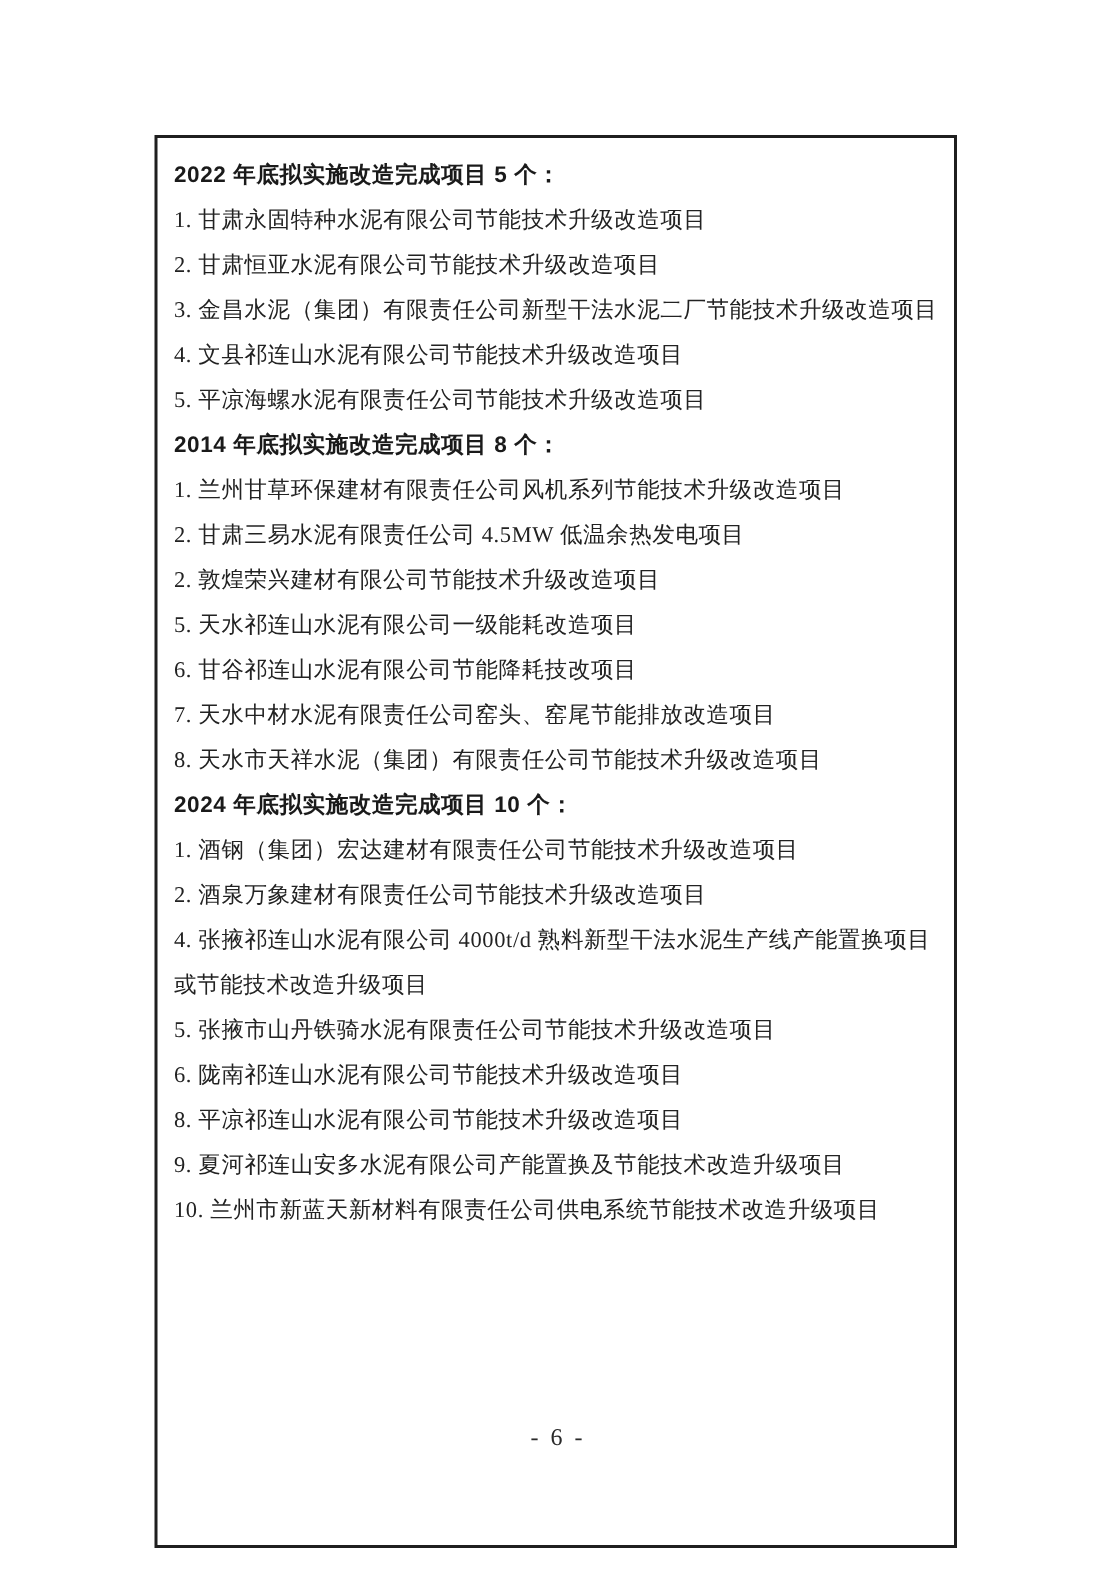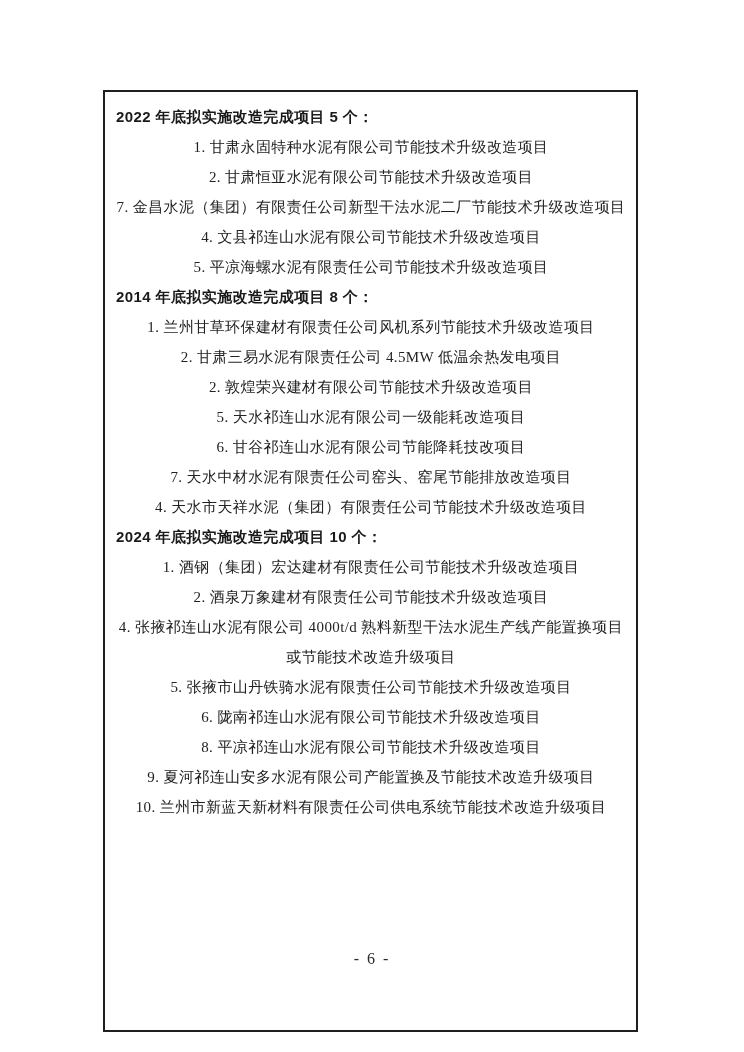--- a/index.html
+++ b/index.html
@@ -39,21 +39,20 @@
     color: #1a1a1a;
     white-space: nowrap;
   }
   .project-item {
     margin: 0;
     font-family: "Liberation Serif", serif;
     font-size: 15px;
     line-height: 30px;
     letter-spacing: 0.4px;
     color: #222222;
-    text-align: center;
   }
   .page-number {
     position: absolute;
     left: 0;
     top: 950px;
     width: 744px;
     text-align: center;
     font-family: "Liberation Serif", serif;
     font-size: 16px;
     letter-spacing: 2px;
@@ -63,32 +62,32 @@
 </head>
 <body>
 
 <div class="page">
 
   <div class="doc-box">
 
     <p class="section-heading">2022 年底拟实施改造完成项目 5 个：</p>
     <p class="project-item">1. 甘肃永固特种水泥有限公司节能技术升级改造项目</p>
     <p class="project-item">2. 甘肃恒亚水泥有限公司节能技术升级改造项目</p>
-    <p class="project-item">7. 金昌水泥（集团）有限责任公司新型干法水泥二厂节能技术升级改造项目</p>
+    <p class="project-item">3. 金昌水泥（集团）有限责任公司新型干法水泥二厂节能技术升级改造项目</p>
     <p class="project-item">4. 文县祁连山水泥有限公司节能技术升级改造项目</p>
     <p class="project-item">5. 平凉海螺水泥有限责任公司节能技术升级改造项目</p>
 
     <p class="section-heading">2014 年底拟实施改造完成项目 8 个：</p>
     <p class="project-item">1. 兰州甘草环保建材有限责任公司风机系列节能技术升级改造项目</p>
     <p class="project-item">2. 甘肃三易水泥有限责任公司 4.5MW 低温余热发电项目</p>
     <p class="project-item">2. 敦煌荣兴建材有限公司节能技术升级改造项目</p>
     <p class="project-item">5. 天水祁连山水泥有限公司一级能耗改造项目</p>
     <p class="project-item">6. 甘谷祁连山水泥有限公司节能降耗技改项目</p>
     <p class="project-item">7. 天水中材水泥有限责任公司窑头、窑尾节能排放改造项目</p>
-    <p class="project-item">4. 天水市天祥水泥（集团）有限责任公司节能技术升级改造项目</p>
+    <p class="project-item">8. 天水市天祥水泥（集团）有限责任公司节能技术升级改造项目</p>
 
     <p class="section-heading">2024 年底拟实施改造完成项目 10 个：</p>
     <p class="project-item">1. 酒钢（集团）宏达建材有限责任公司节能技术升级改造项目</p>
     <p class="project-item">2. 酒泉万象建材有限责任公司节能技术升级改造项目</p>
     <p class="project-item">4. 张掖祁连山水泥有限公司 4000t/d 熟料新型干法水泥生产线产能置换项目或节能技术改造升级项目</p>
     <p class="project-item">5. 张掖市山丹铁骑水泥有限责任公司节能技术升级改造项目</p>
     <p class="project-item">6. 陇南祁连山水泥有限公司节能技术升级改造项目</p>
     <p class="project-item">8. 平凉祁连山水泥有限公司节能技术升级改造项目</p>
     <p class="project-item">9. 夏河祁连山安多水泥有限公司产能置换及节能技术改造升级项目</p>
     <p class="project-item">10. 兰州市新蓝天新材料有限责任公司供电系统节能技术改造升级项目</p>

